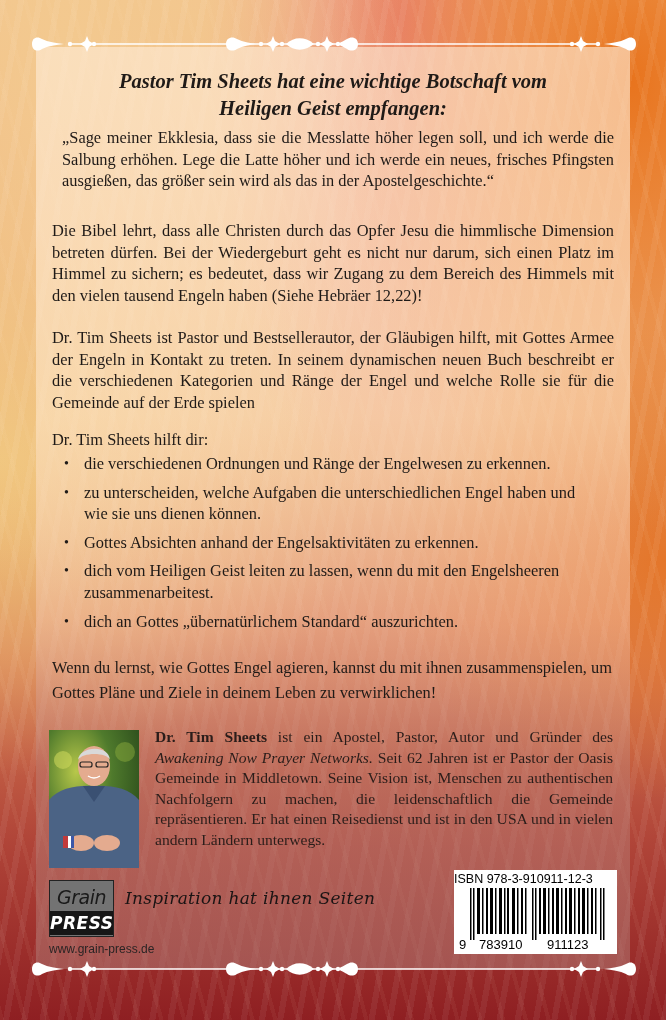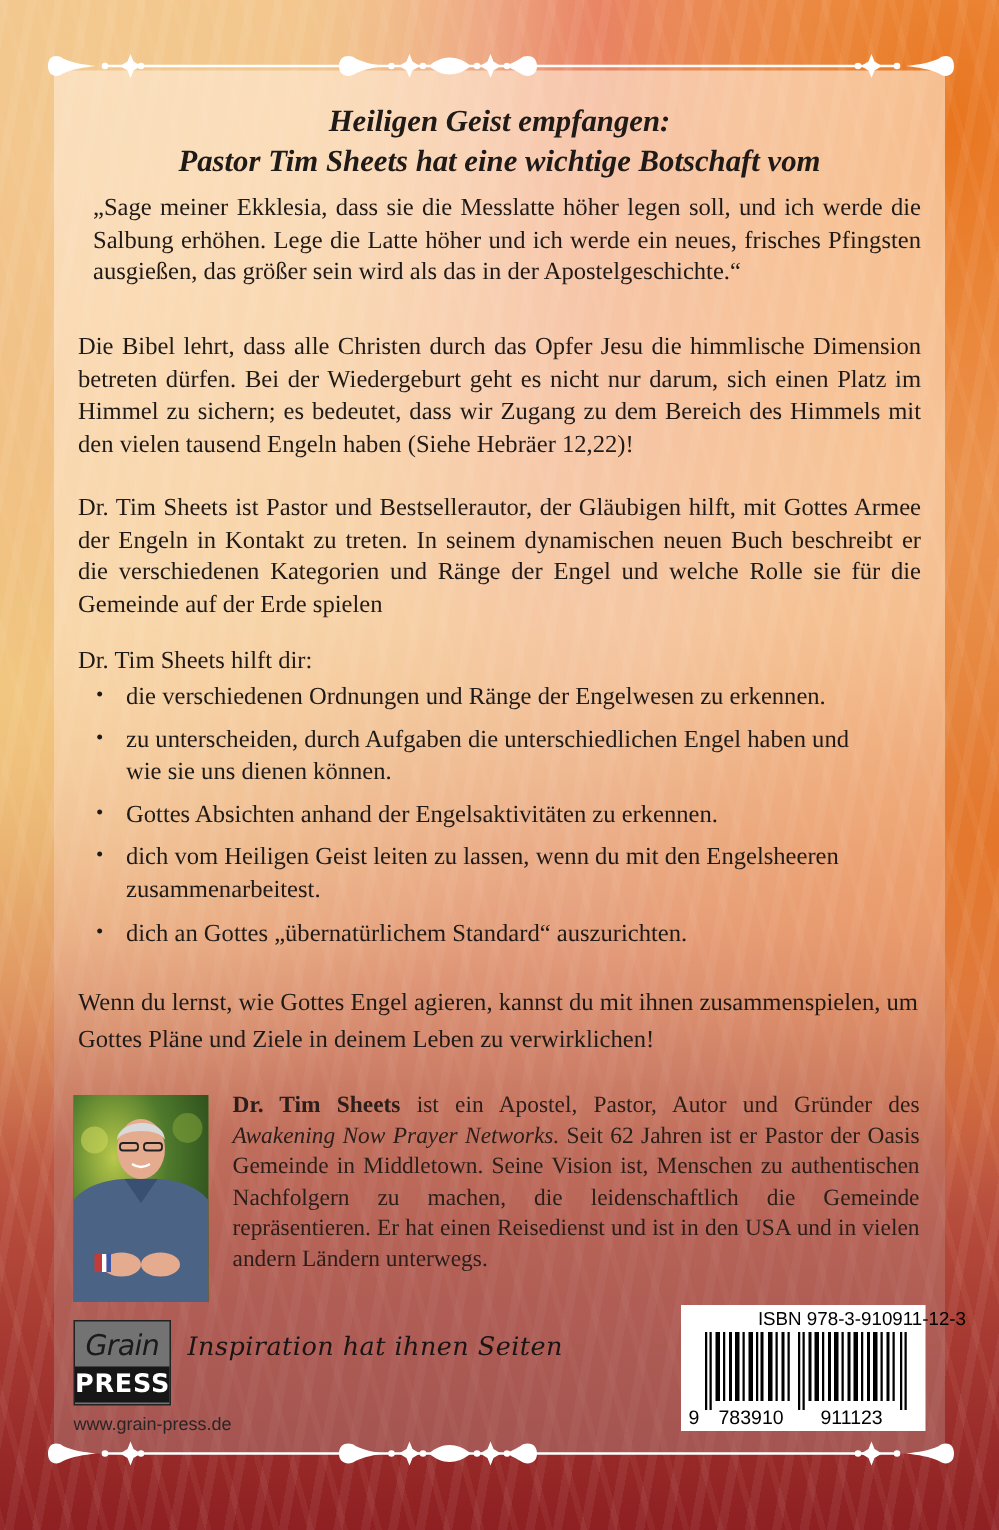--- a/index.html
+++ b/index.html
@@ -75,37 +75,37 @@
     position: absolute; left: 49px; top: 880px; width: 63px; height: 55px;
     border: 1px solid #222; background: #737373;
   }
   .logo .grain {
     display: block; height: 30px; font-style: italic; font-family: "DejaVu Sans", sans-serif;
     font-size: 19px; line-height: 32px; text-align: center; color: #1a1a1a; letter-spacing: -0.5px;
   }
   .logo .press {
     display: block; height: 24px; background: #161616; color: #fff;
     font-family: "DejaVu Sans", sans-serif; font-weight: bold; font-size: 17px;
-    line-height: 24px; text-align: center; letter-spacing: 0.5px;
+    line-height: 24px; text-align: center; letter-spacing: 0.5px; font-style: italic;
   }
   .tagline {
     position: absolute; left: 125px; top: 888px; width: 260px;
     font-family: "DejaVu Serif", serif; font-style: italic;
     font-size: 17px; color: #1a1414; letter-spacing: 0.3px;
   }
   .website {
     position: absolute; left: 49px; top: 942px;
     font-family: "Liberation Sans", sans-serif; font-size: 12px; color: #2a2424;
   }
   .isbn-box {
     position: absolute; left: 454px; top: 870px; width: 163px; height: 84px;
     background: #fff;
   }
   .isbn-label {
-    position: absolute; left: 0; top: 2px; width: 190px; text-align: right;
+    position: absolute; left: 0; top: 2px; width: 190px; text-align: left;
     font-family: "Liberation Sans", sans-serif; font-size: 12.5px; color: #000;
   }
   .barcode {
     position: absolute; left: 12px; top: 18px; width: 143px; height: 52px;
   }
   .isbn-digits {
     position: absolute; left: 0; top: 67px; width: 163px; height: 16px;
     font-family: "Liberation Sans", sans-serif; font-size: 13px; color: #000;
   }
   .isbn-digits span { position: absolute; background: #fff; padding: 0 1px; }
@@ -134,32 +134,32 @@
     <circle cx="254" cy="10" r="2.2"></circle>
     <path d="M258 10 C266 3,276 2,286 10 C276 18,266 17,258 10 Z"></path>
     <circle cx="290" cy="10" r="2.2"></circle>
     <path d="M292 10 L297 7 L299 2 L301 7 L306 10 L301 13 L299 18 L297 13 Z"></path>
     <circle cx="310" cy="10" r="2.2"></circle>
     <path d="M330 10 C330 3,323 2,319 5 C314 8,310 9,312 10 C310 11,314 12,319 15 C323 18,330 17,330 10 Z"></path>
   </g>
 </svg>
 
 <div class="headline">
+  <div>Pastor Tim Sheets hat eine wichtige Botschaft vom</div>
   <div>Heiligen Geist empfangen:</div>
-  <div>Pastor Tim Sheets hat eine wichtige Botschaft vom</div>
 </div>
 
 <div class="body-text quote">„Sage meiner Ekklesia, dass sie die Messlatte höher legen soll, und ich werde die Salbung erhöhen. Lege die Latte höher und ich werde ein neues, frisches Pfingsten ausgießen, das größer sein wird als das in der Apostelgeschichte.“</div>
 <div class="body-text p1">Die Bibel lehrt, dass alle Christen durch das Opfer Jesu die himmlische Dimension betreten dürfen. Bei der Wiedergeburt geht es nicht nur dar­um, sich einen Platz im Himmel zu sichern; es bedeutet, dass wir Zugang zu dem Bereich des Himmels mit den vielen tausend Engeln haben (Siehe Hebräer 12,22)!</div>
 <div class="body-text p2">Dr. Tim Sheets ist Pastor und Bestsellerautor, der Gläubigen hilft, mit Got­tes Armee der Engeln in Kontakt zu treten. In seinem dynamischen neuen Buch beschreibt er die verschiedenen Kategorien und Ränge der Engel und welche Rolle sie für die Gemeinde auf der Erde spielen</div>
 <div class="body-text p3">Dr. Tim Sheets hilft dir:</div>
 
 <ul class="bullets">
   <li><span class="dot">•</span><span>die verschiedenen Ordnungen und Ränge der Engelwesen zu erkennen.</span></li>
-  <li><span class="dot">•</span><span>zu unterscheiden, durch Aufgaben die unterschiedlichen Engel haben und wie sie uns dienen können.</span></li>
+  <li><span class="dot">•</span><span>zu unterscheiden, welche Aufgaben die unterschiedlichen Engel haben und wie sie uns dienen können.</span></li>
   <li><span class="dot">•</span><span>Gottes Absichten anhand der Engelsaktivitäten zu erkennen.</span></li>
   <li><span class="dot">•</span><span>dich vom Heiligen Geist leiten zu lassen, wenn du mit den Engelsheeren zusammenarbeitest.</span></li>
   <li><span class="dot">•</span><span>dich an Gottes „übernatürlichem Standard“ auszurichten.</span></li>
 </ul>
 
 <div class="body-text p4">Wenn du lernst, wie Gottes Engel agieren, kannst du mit ihnen zusammen­spielen, um Gottes Pläne und Ziele in deinem Leben zu verwirklichen!</div>
 
 <div class="photo" title="Portrait of Dr. Tim Sheets">
   <svg width="90" height="138" viewBox="0 0 90 138">
     <defs>

